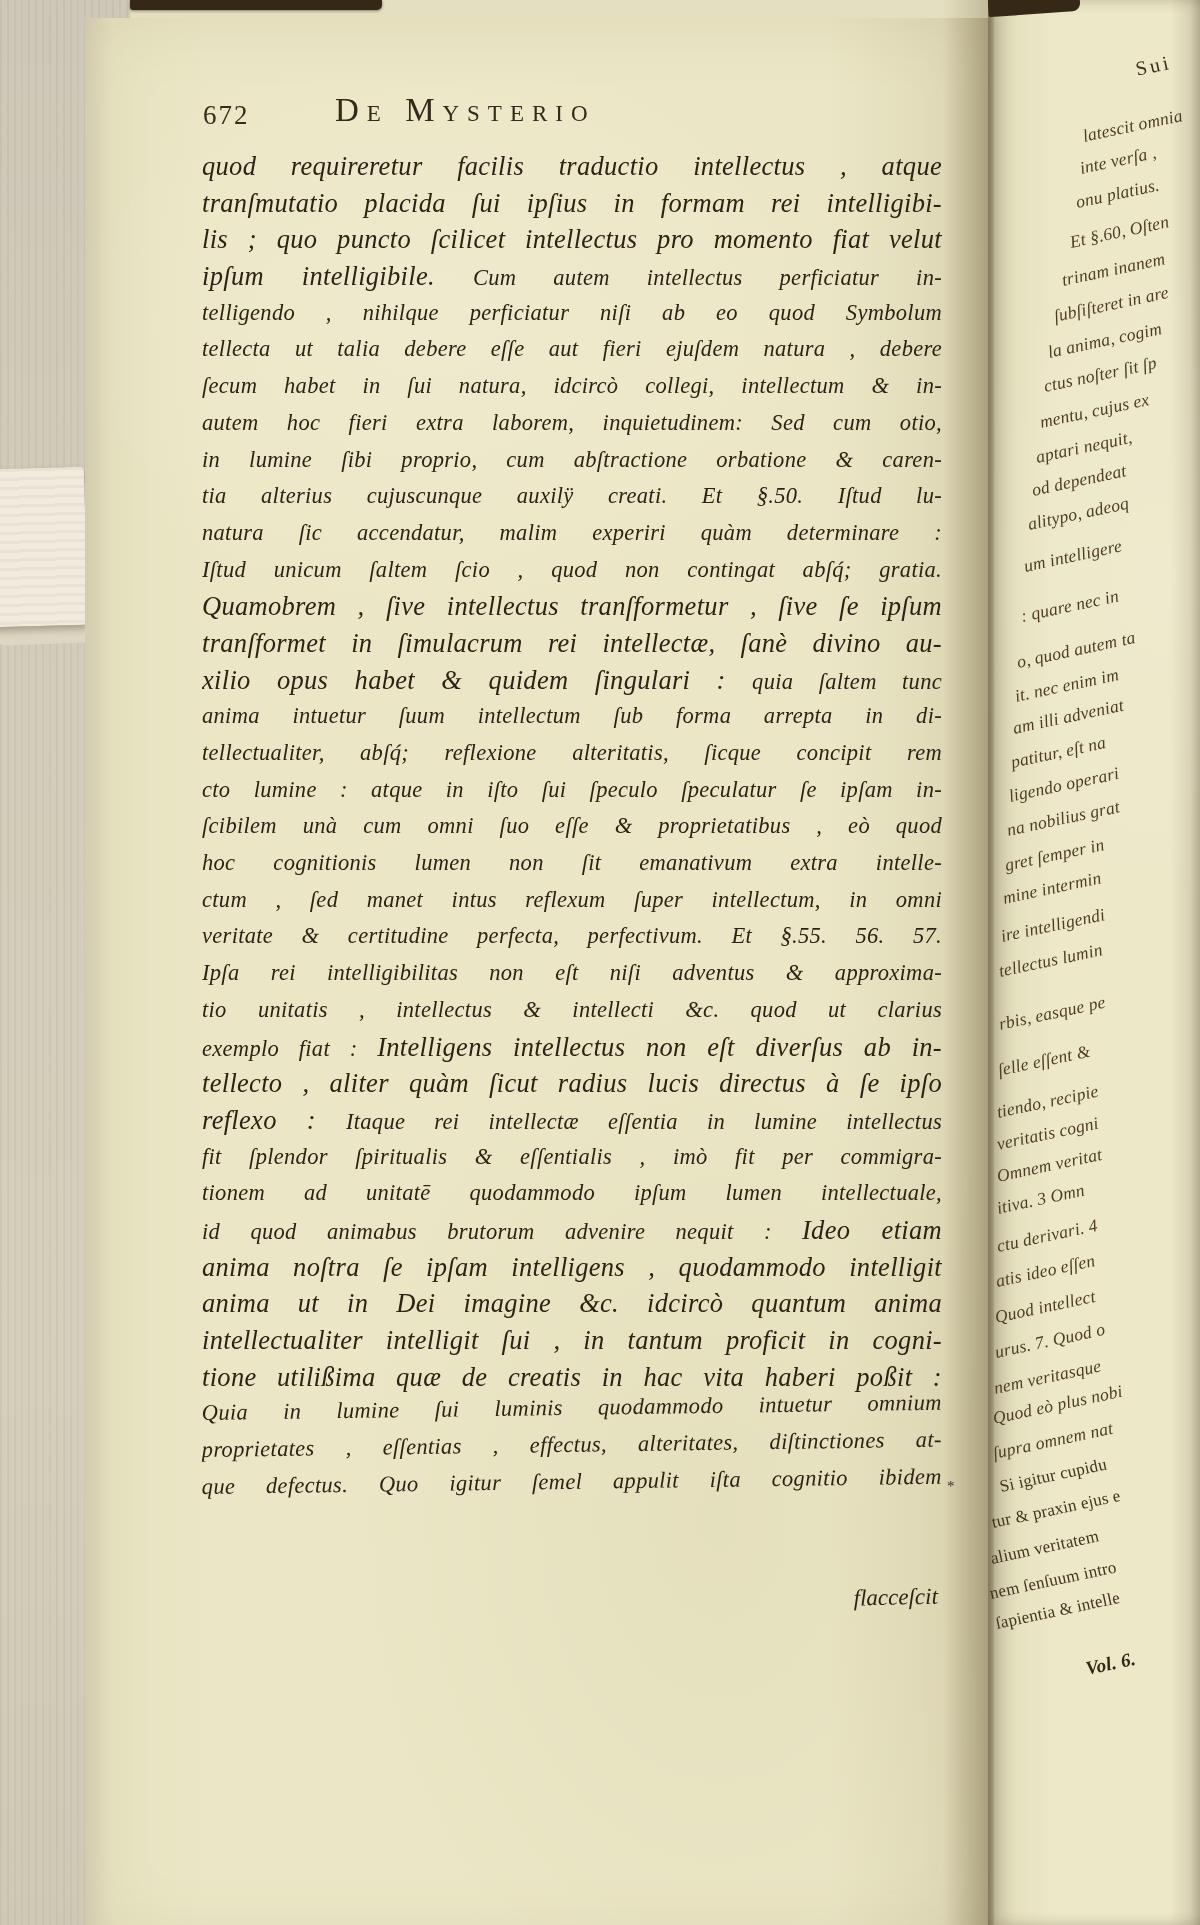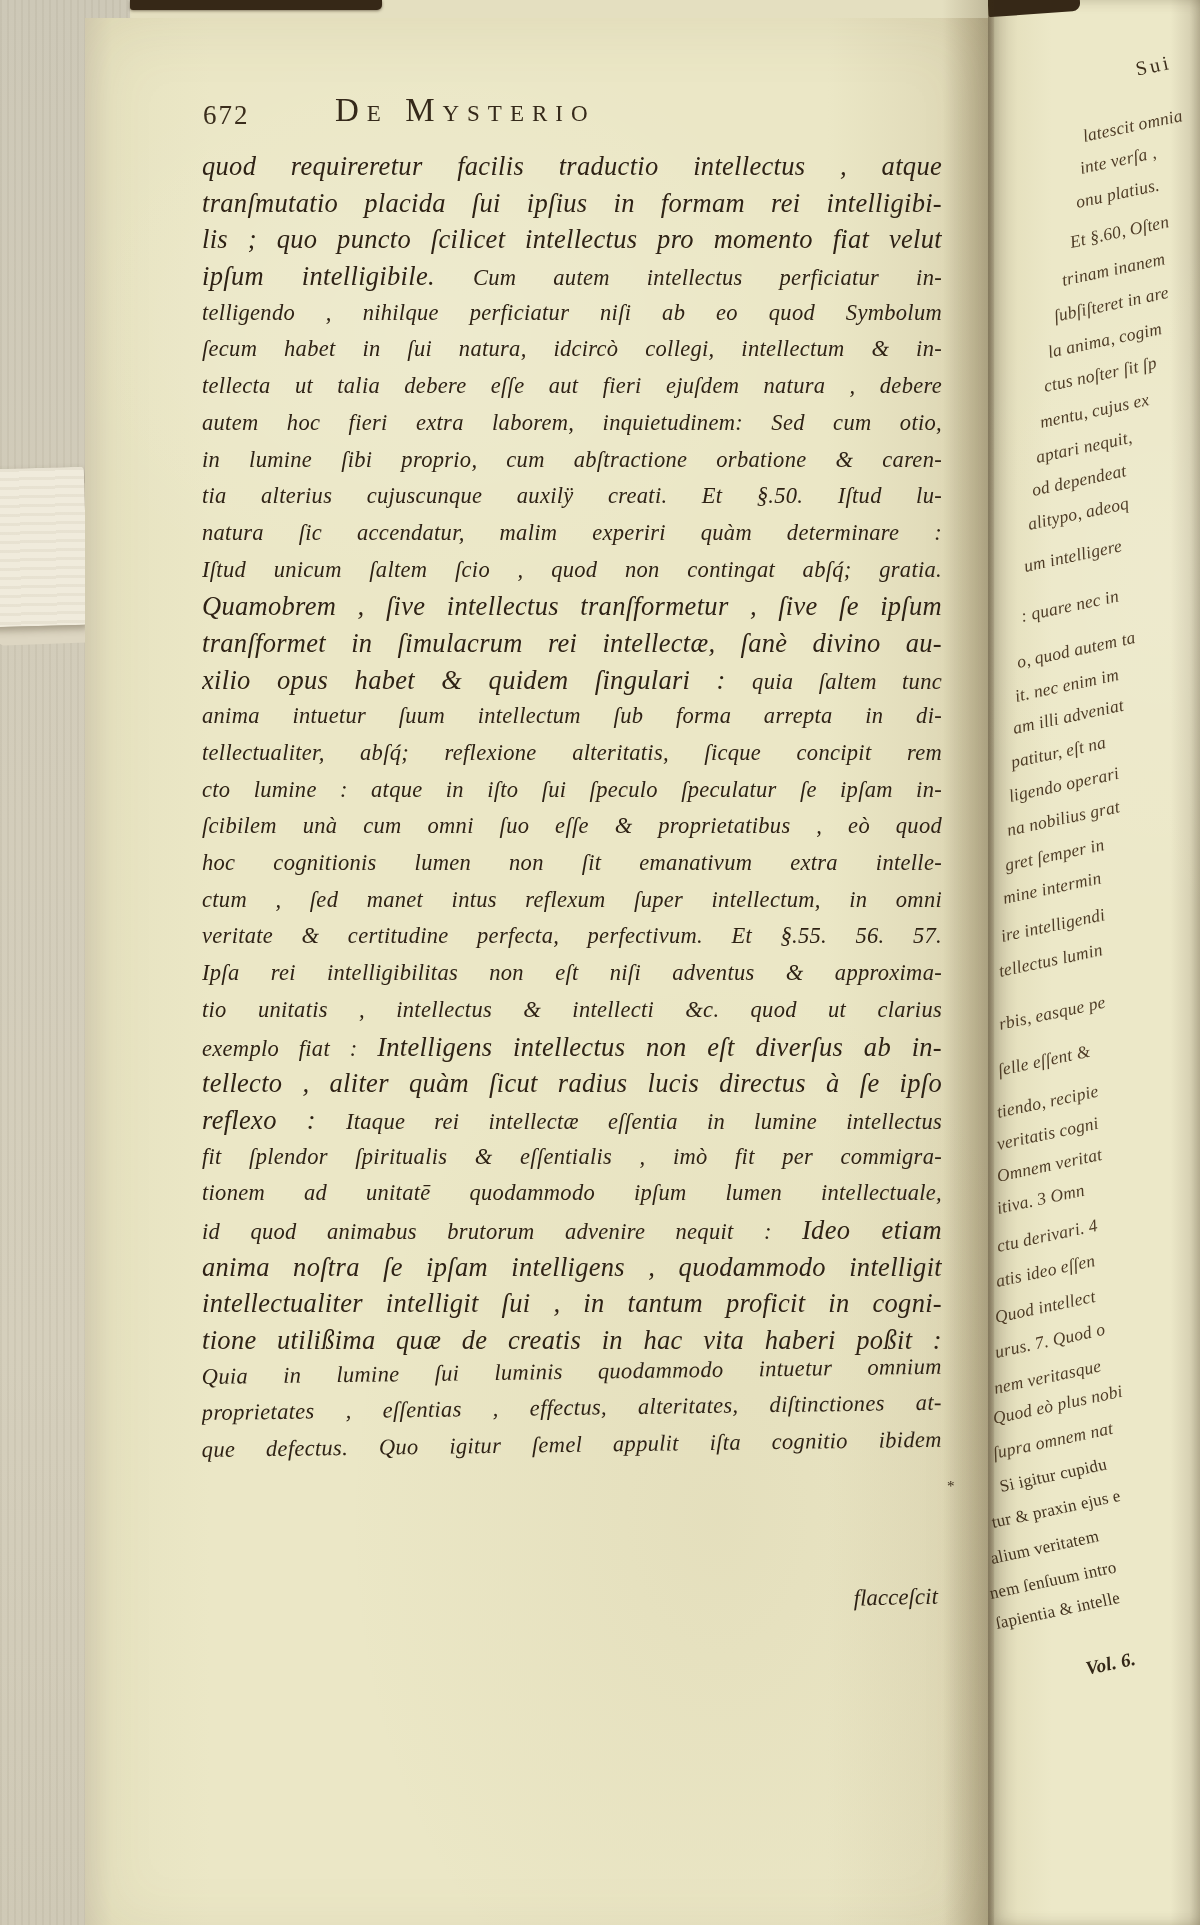--- a/index.html
+++ b/index.html
@@ -94,22 +94,22 @@
 
   <div class="main-page">
     <span class="page-number">672</span>
     <div class="running-title">De Mysterio</div>
     <div class="text-block" id="text-block">
         <div class="line"><span class="seg-lg">quod requireretur facilis traductio intellectus , atque</span></div>
         <div class="line"><span class="seg-lg">tranſmutatio placida ſui ipſius in formam rei intelligibi-</span></div>
         <div class="line"><span class="seg-lg">lis ; quo puncto ſcilicet intellectus pro momento fiat velut</span></div>
         <div class="line"><span class="seg-lg">ipſum intelligibile.  </span><span class="seg-sm">Cum autem intellectus perficiatur in-</span></div>
         <div class="line"><span class="seg-sm">telligendo , nihilque perficiatur niſi ab eo quod Symbolum</span></div>
+        <div class="line"><span class="seg-sm">tellecta ut talia debere eſſe aut fieri ejuſdem natura , debere</span></div>
         <div class="line"><span class="seg-sm">ſecum habet in ſui natura, idcircò collegi, intellectum &amp; in-</span></div>
-        <div class="line"><span class="seg-sm">tellecta ut talia debere eſſe aut fieri ejuſdem natura , debere</span></div>
         <div class="line"><span class="seg-sm">autem hoc fieri extra laborem, inquietudinem: Sed cum otio,</span></div>
         <div class="line"><span class="seg-sm">in lumine ſibi proprio, cum abſtractione orbatione &amp; caren-</span></div>
         <div class="line"><span class="seg-sm">tia alterius cujuscunque auxilÿ creati.  Et §.50.  Iſtud lu-</span></div>
         <div class="line"><span class="seg-sm">natura ſic accendatur, malim experiri quàm determinare :</span></div>
         <div class="line"><span class="seg-sm">Iſtud unicum ſaltem ſcio , quod non contingat abſq́; gratia.</span></div>
         <div class="line"><span class="seg-lg">Quamobrem , ſive intellectus tranſformetur , ſive ſe ipſum</span></div>
         <div class="line"><span class="seg-lg">tranſformet in ſimulacrum rei intellectæ, ſanè divino au-</span></div>
         <div class="line"><span class="seg-lg">xilio opus habet &amp; quidem ſingulari :  </span><span class="seg-sm">quia ſaltem tunc</span></div>
         <div class="line"><span class="seg-sm">anima intuetur ſuum intellectum ſub forma arrepta in di-</span></div>
         <div class="line"><span class="seg-sm">tellectualiter, abſq́; reflexione alteritatis, ſicque concipit rem</span></div>
@@ -120,20 +120,21 @@
         <div class="line"><span class="seg-sm">veritate &amp; certitudine perfecta, perfectivum. Et §.55. 56. 57.</span></div>
         <div class="line"><span class="seg-sm">Ipſa rei intelligibilitas non eſt niſi adventus &amp; approxima-</span></div>
         <div class="line"><span class="seg-sm">tio unitatis , intellectus &amp; intellecti &amp;c.  quod ut clarius</span></div>
         <div class="line"><span class="seg-sm">exemplo fiat :  </span><span class="seg-lg">Intelligens intellectus non eſt diverſus ab in-</span></div>
         <div class="line"><span class="seg-lg">tellecto , aliter quàm ſicut radius lucis directus à ſe ipſo</span></div>
         <div class="line"><span class="seg-lg">reflexo :  </span><span class="seg-sm">Itaque rei intellectæ eſſentia in lumine intellectus</span></div>
         <div class="line"><span class="seg-sm">fit ſplendor ſpiritualis &amp; eſſentialis , imò fit per commigra-</span></div>
         <div class="line"><span class="seg-sm">tionem ad unitatē quodammodo ipſum lumen intellectuale,</span></div>
         <div class="line"><span class="seg-sm">id quod animabus brutorum advenire nequit :  </span><span class="seg-lg">Ideo etiam</span></div>
         <div class="line"><span class="seg-lg">anima noſtra ſe ipſam intelligens , quodammodo intelligit</span></div>
+        <div class="line"><span class="seg-lg">anima ut in Dei imagine &amp;c.  idcircò quantum anima</span></div>
         <div class="line"><span class="seg-lg">intellectualiter intelligit ſui , in tantum proficit in cogni-</span></div>
         <div class="line"><span class="seg-lg">tione utilißima quæ de creatis in hac vita haberi poßit :</span></div>
         <div class="line tilt"><span class="seg-sm">Quia in lumine ſui luminis quodammodo intuetur omnium</span></div>
         <div class="line tilt"><span class="seg-sm">proprietates , eſſentias , effectus, alteritates, diſtinctiones at-</span></div>
         <div class="line tilt"><span class="seg-sm">que defectus.  Quo igitur ſemel appulit iſta cognitio ibidem</span></div>
       </div>
     <span class="margin-mark">*</span>
     <div class="catchword">flacceſcit</div>
   </div>
 

